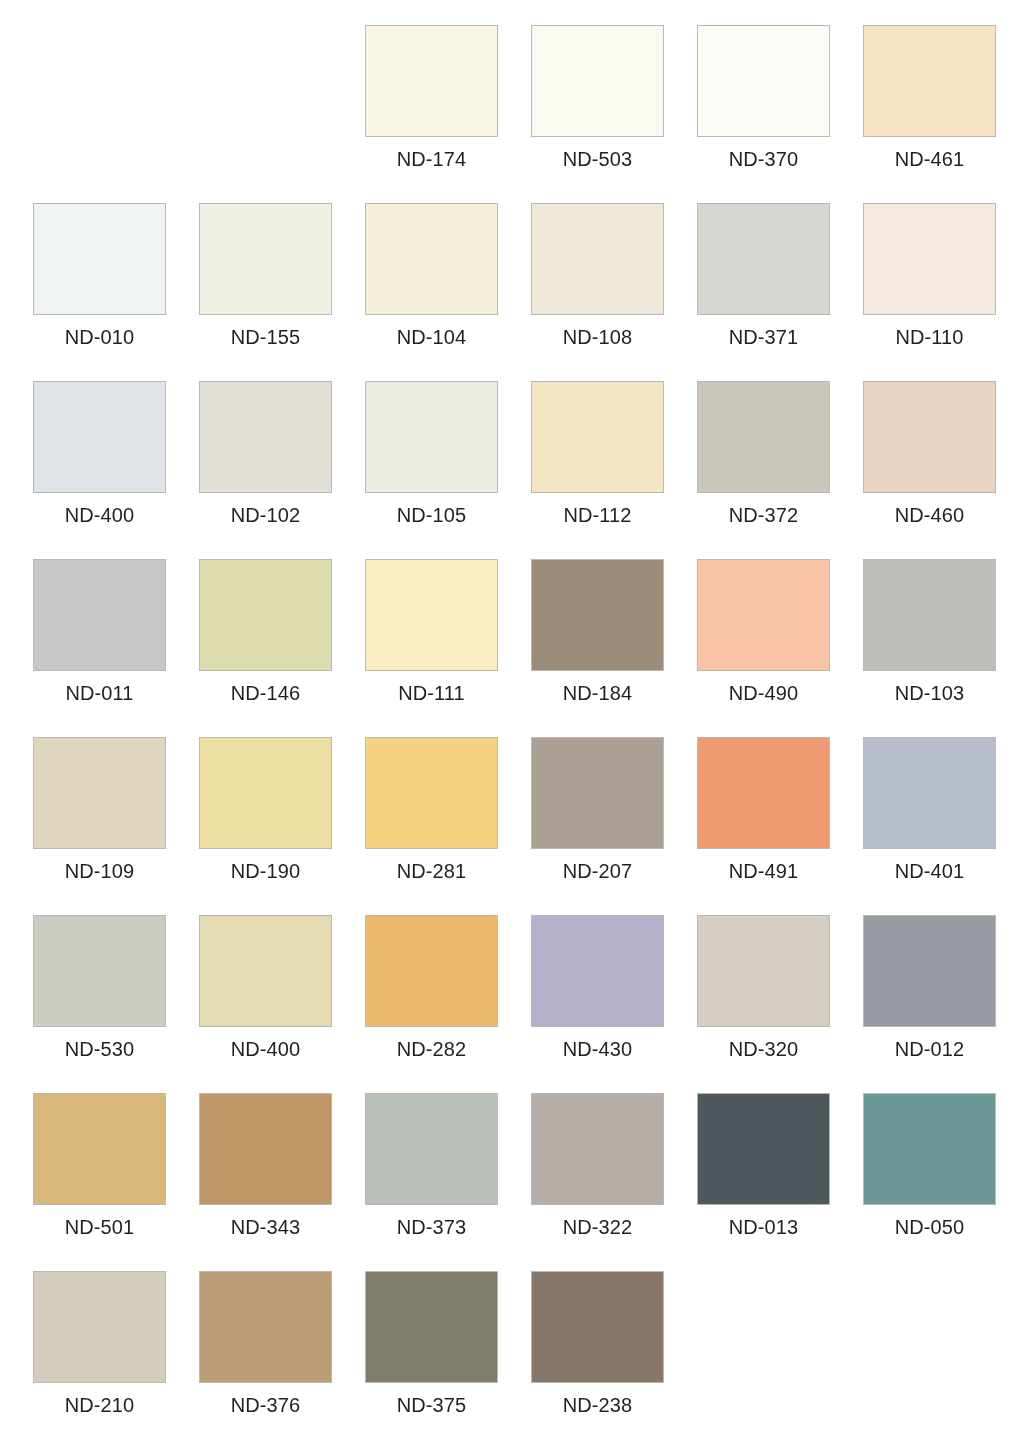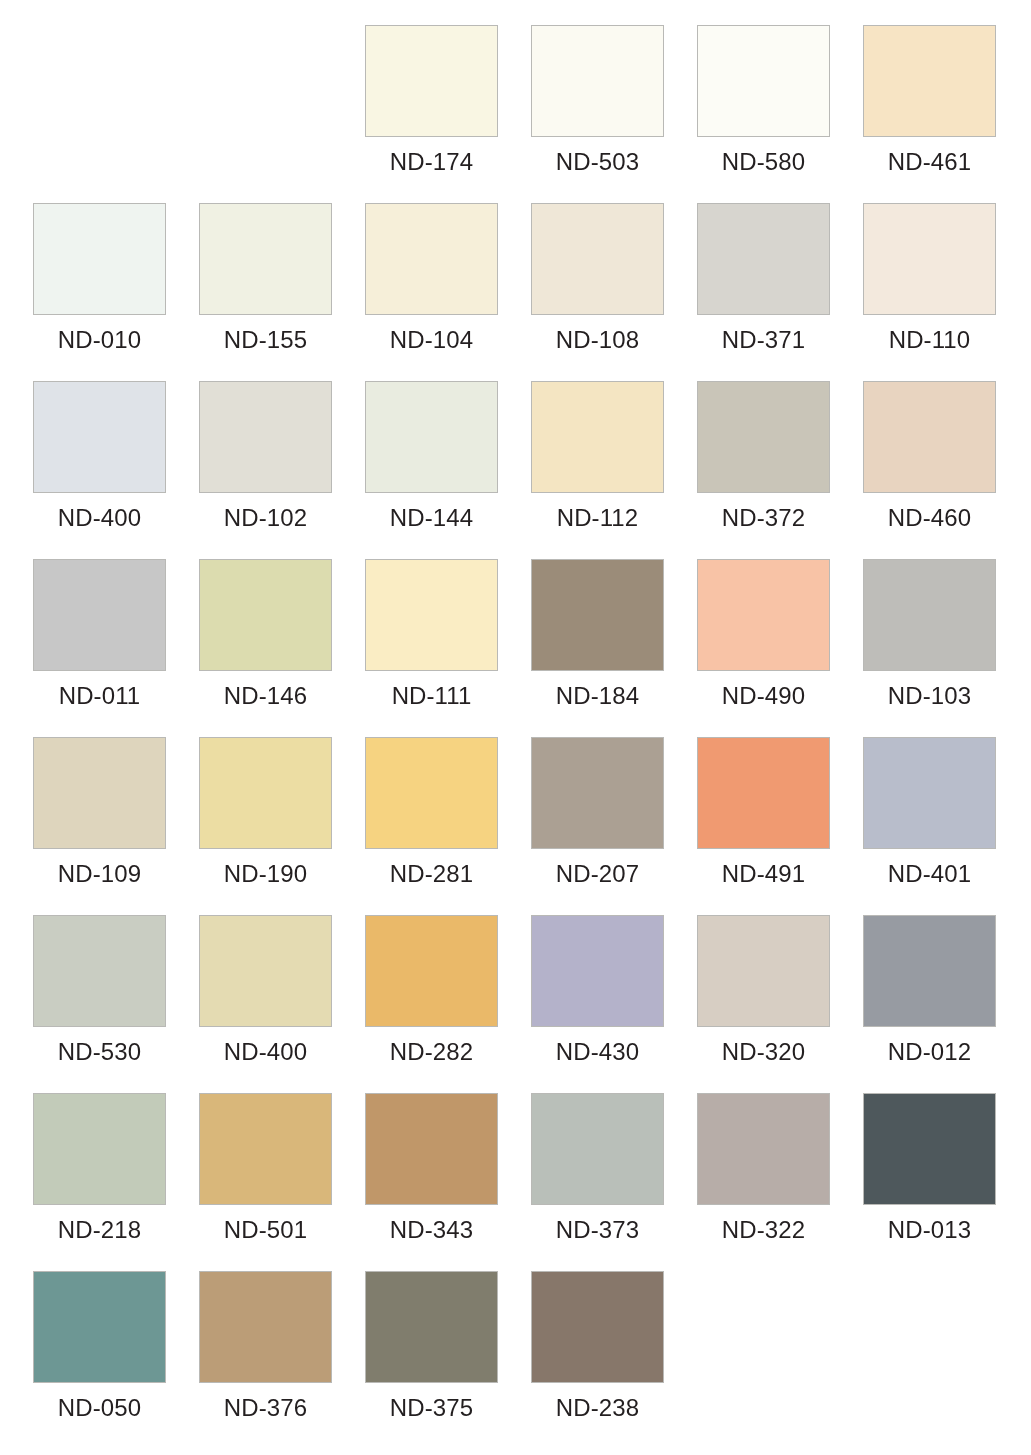--- a/index.html
+++ b/index.html
@@ -40,21 +40,21 @@
   }
   .swatch-chip {
     width: 133px;
     height: 112px;
     border: 1px solid #b9b9b6;
     box-sizing: border-box;
   }
   .swatch-label {
     width: 133px;
     text-align: center;
-    font-size: 24px;
+    font-size: 20px;
     color: #231f20;
     margin-top: 11px;
     letter-spacing: 0.1px;
     font-family: "Liberation Sans", sans-serif;
     white-space: nowrap;
   }
 </style>
 </head>
 <body>
 
@@ -70,21 +70,21 @@
     <div class="swatch-cell">
       <div class="swatch-chip" style="background-color: rgb(249, 246, 227); border-color: rgb(185, 185, 182);"></div>
       <div class="swatch-label">ND-174</div>
     </div>
     <div class="swatch-cell">
       <div class="swatch-chip" style="background-color: rgb(251, 250, 242); border-color: rgb(185, 185, 182);"></div>
       <div class="swatch-label">ND-503</div>
     </div>
     <div class="swatch-cell">
       <div class="swatch-chip" style="background-color: rgb(252, 252, 246); border-color: rgb(185, 185, 182);"></div>
-      <div class="swatch-label">ND-580</div>
+      <div class="swatch-label">ND-370</div>
     </div>
     <div class="swatch-cell">
       <div class="swatch-chip" style="background-color: rgb(247, 228, 196); border-color: rgb(185, 185, 182);"></div>
       <div class="swatch-label">ND-461</div>
     </div>
     <div class="swatch-cell">
       <div class="swatch-chip" style="background-color: rgb(239, 244, 240); border-color: rgb(185, 185, 182);"></div>
       <div class="swatch-label">ND-010</div>
     </div>
     <div class="swatch-cell">
@@ -110,21 +110,21 @@
     <div class="swatch-cell">
       <div class="swatch-chip" style="background-color: rgb(223, 227, 232); border-color: rgb(185, 185, 182);"></div>
       <div class="swatch-label">ND-400</div>
     </div>
     <div class="swatch-cell">
       <div class="swatch-chip" style="background-color: rgb(225, 223, 214); border-color: rgb(185, 185, 182);"></div>
       <div class="swatch-label">ND-102</div>
     </div>
     <div class="swatch-cell">
       <div class="swatch-chip" style="background-color: rgb(233, 236, 224); border-color: rgb(185, 185, 182);"></div>
-      <div class="swatch-label">ND-144</div>
+      <div class="swatch-label">ND-105</div>
     </div>
     <div class="swatch-cell">
       <div class="swatch-chip" style="background-color: rgb(244, 229, 194); border-color: rgb(185, 185, 182);"></div>
       <div class="swatch-label">ND-112</div>
     </div>
     <div class="swatch-cell">
       <div class="swatch-chip" style="background-color: rgb(201, 197, 184); border-color: rgb(185, 185, 182);"></div>
       <div class="swatch-label">ND-372</div>
     </div>
     <div class="swatch-cell">
@@ -197,24 +197,20 @@
     </div>
     <div class="swatch-cell">
       <div class="swatch-chip" style="background-color: rgb(215, 206, 195); border-color: rgb(185, 185, 182);"></div>
       <div class="swatch-label">ND-320</div>
     </div>
     <div class="swatch-cell">
       <div class="swatch-chip" style="background-color: rgb(151, 155, 162); border-color: rgb(185, 185, 182);"></div>
       <div class="swatch-label">ND-012</div>
     </div>
     <div class="swatch-cell">
-      <div class="swatch-chip" style="background-color: rgb(194, 203, 185); border-color: rgb(185, 185, 182);"></div>
-      <div class="swatch-label">ND-218</div>
-    </div>
-    <div class="swatch-cell">
       <div class="swatch-chip" style="background-color: rgb(217, 183, 122); border-color: rgb(185, 185, 182);"></div>
       <div class="swatch-label">ND-501</div>
     </div>
     <div class="swatch-cell">
       <div class="swatch-chip" style="background-color: rgb(192, 151, 105); border-color: rgb(185, 185, 182);"></div>
       <div class="swatch-label">ND-343</div>
     </div>
     <div class="swatch-cell">
       <div class="swatch-chip" style="background-color: rgb(185, 191, 185); border-color: rgb(185, 185, 182);"></div>
       <div class="swatch-label">ND-373</div>
@@ -223,20 +219,24 @@
       <div class="swatch-chip" style="background-color: rgb(183, 173, 168); border-color: rgb(185, 185, 182);"></div>
       <div class="swatch-label">ND-322</div>
     </div>
     <div class="swatch-cell">
       <div class="swatch-chip" style="background-color: rgb(78, 88, 92); border-color: rgb(185, 185, 182);"></div>
       <div class="swatch-label">ND-013</div>
     </div>
     <div class="swatch-cell">
       <div class="swatch-chip" style="background-color: rgb(109, 151, 148); border-color: rgb(185, 185, 182);"></div>
       <div class="swatch-label">ND-050</div>
+    </div>
+    <div class="swatch-cell">
+      <div class="swatch-chip" style="background-color: rgb(212, 204, 189); border-color: rgb(185, 185, 182);"></div>
+      <div class="swatch-label">ND-210</div>
     </div>
     <div class="swatch-cell">
       <div class="swatch-chip" style="background-color: rgb(187, 157, 119); border-color: rgb(185, 185, 182);"></div>
       <div class="swatch-label">ND-376</div>
     </div>
     <div class="swatch-cell">
       <div class="swatch-chip" style="background-color: rgb(128, 125, 109); border-color: rgb(185, 185, 182);"></div>
       <div class="swatch-label">ND-375</div>
     </div>
     <div class="swatch-cell">

